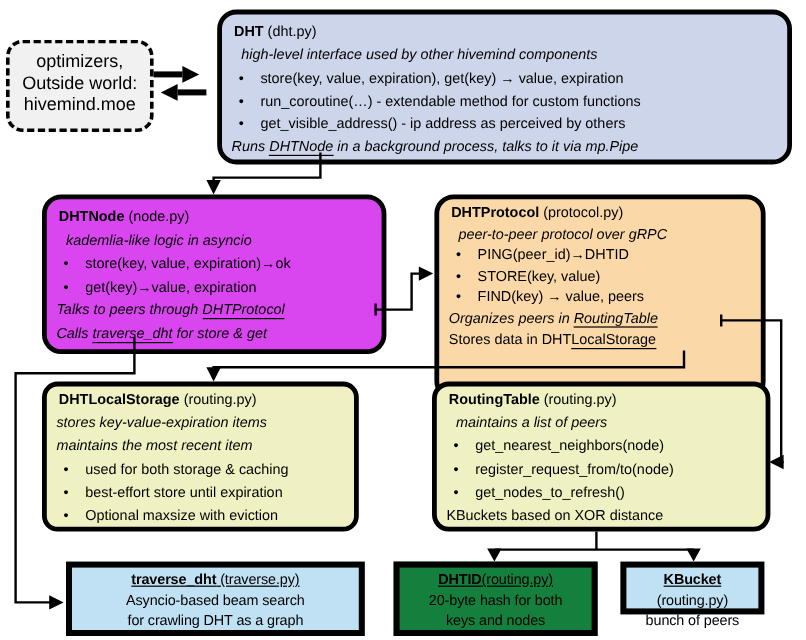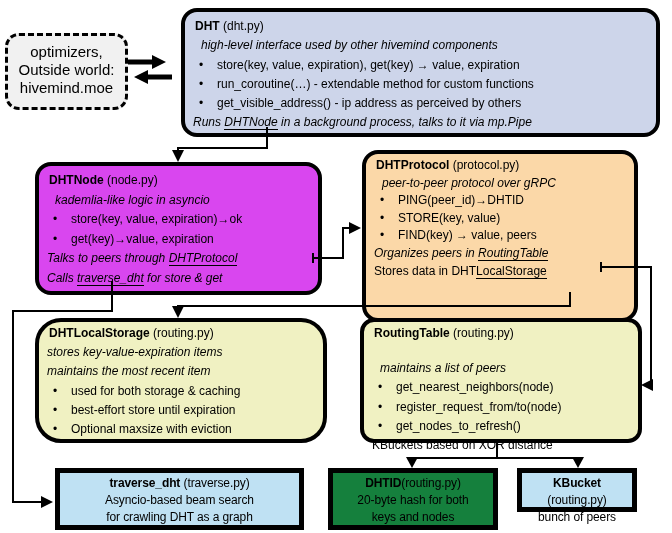--- a/index.html
+++ b/index.html
@@ -15,28 +15,28 @@
   .tl b{font-weight:bold;}
   .sub{font-style:italic;padding-left:16px;white-space:nowrap;}
   .foot{font-style:italic;padding-left:8px;white-space:nowrap;}
   .plain{font-style:normal;}
   .row{display:flex;padding-left:10px;white-space:nowrap;}
   .dot{flex:0 0 22px;width:22px;padding-left:4px;box-sizing:border-box;}
   .u{border-bottom:1.6px solid #000;}
   #dht{left:181px;top:8px;width:479px;height:129px;padding-top:5px;line-height:19.3px;}
   #outside{left:5px;top:33px;width:123px;height:77px;padding-top:7px;font-size:15px;line-height:18px;background:#f1f1f1;}
   #dhtnode{left:35px;top:162px;width:287px;height:133px;padding-top:5px;}
-  #dhtprotocol{left:362px;top:150px;width:276px;height:172px;padding-top:3px;line-height:17.6px;}
-  #dhtlocalstorage{left:35px;top:318px;width:292px;height:125px;padding-top:2px;line-height:19.2px;border-radius:26px;}
+  #dhtprotocol{left:362px;top:162px;width:276px;height:172px;padding-top:3px;line-height:17.6px;}
+  #dhtlocalstorage{left:35px;top:318px;width:264px;height:125px;padding-top:2px;line-height:19.2px;border-radius:13px;}
   #routingtable{left:360px;top:318px;width:282px;height:125px;padding-top:2px;line-height:19.2px;border-radius:14px;}
   #dhtlocalstorage .sub,#routingtable .sub{padding-left:8px;}
   #traverse{left:55px;top:468px;width:249px;height:62px;line-height:17px;padding-top:2px;}
   #dhtid{left:328px;top:468px;width:170px;height:62px;line-height:17px;padding-top:2px;}
   #kbucket{left:517px;top:468px;width:120px;height:44px;line-height:17px;padding-top:2px;}
-  .sbox .tl{padding-left:0;}
+  .sbox .tl{padding-left:0;text-decoration:underline;}
   #wires{position:absolute;left:0;top:0;width:672px;height:533px;pointer-events:none;z-index:5;}
   #wires path{stroke:#000;stroke-width:2;fill:none;}
   #wires path.thick{stroke-width:5;}
   #wires polygon{fill:#000;stroke:none;}
 </style>
 </head>
 <body>
 
 <div id="canvas">
 
@@ -111,21 +111,21 @@
         <span>best-effort store until expiration</span>
       </div>
     <div class="row">
         <span class="dot">•</span>
         <span>Optional maxsize with eviction</span>
       </div>
   </div>
 
   <div class="box" id="routingtable" style="background-color: rgb(240, 241, 194);">
     <div class="tl"><b>RoutingTable</b><span> (routing.py)</span></div>
-    <div class="sub" style="padding-left:16px;margin-top:16px;">maintains a list of peers</div>
+    <div class="sub" style="padding-left:16px;">maintains a list of peers</div>
     <div class="row">
         <span class="dot">•</span>
         <span>get_nearest_neighbors(node)</span>
       </div>
     <div class="row">
         <span class="dot">•</span>
         <span>register_request_from/to(node)</span>
       </div>
     <div class="row">
         <span class="dot">•</span>

